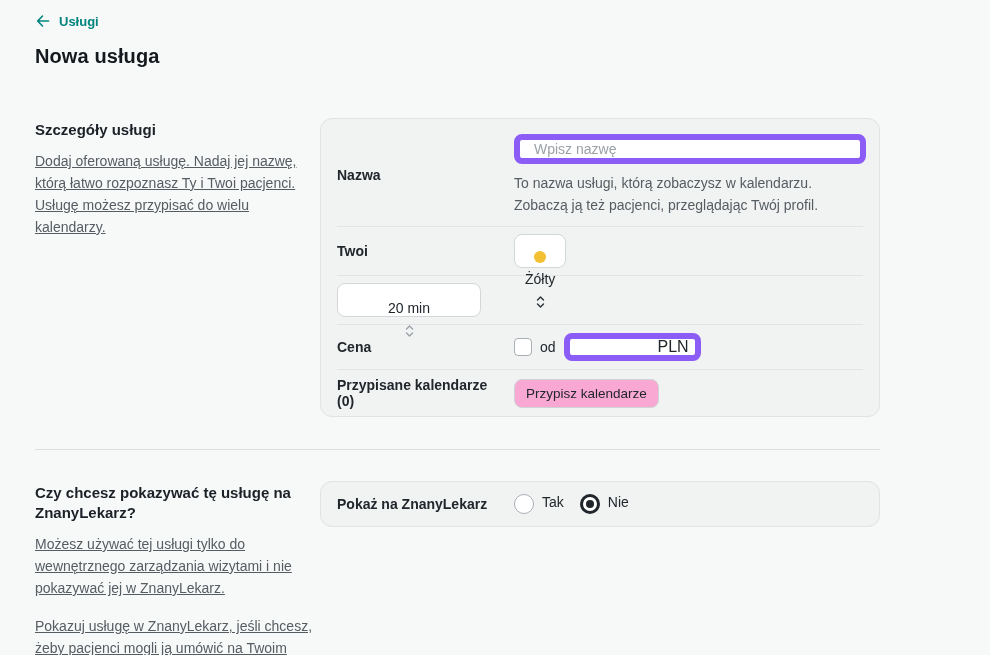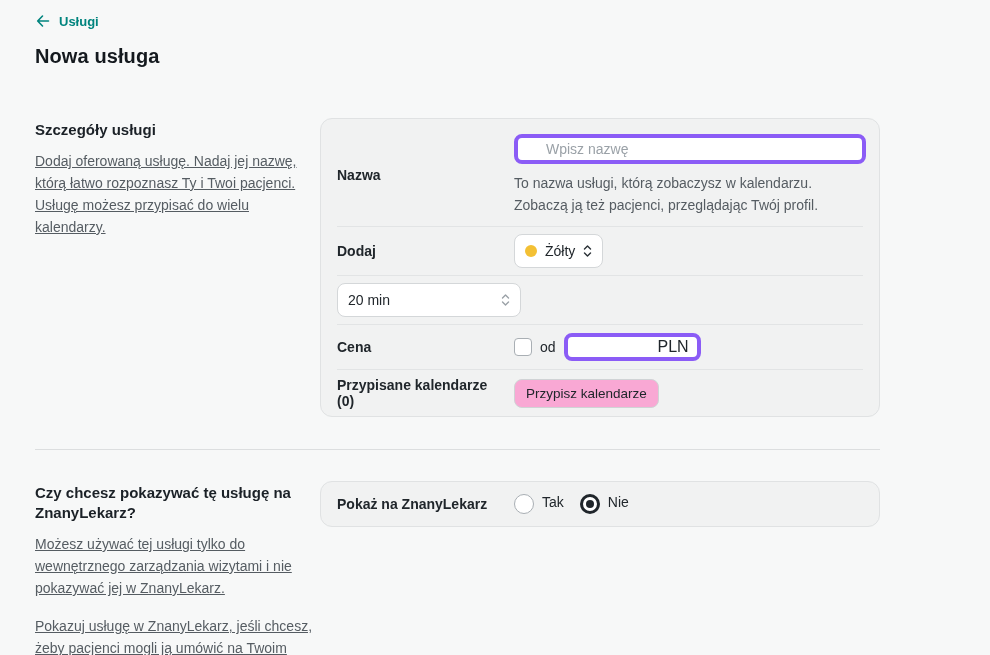--- a/index.html
+++ b/index.html
@@ -29,35 +29,35 @@
 
   
   .panel { width:560px; background:#f1f2f2; border:1px solid #e0e2e3; border-radius:12px; }
   .panel-row { display:flex; align-items:center; min-height:44px; padding:7px 16px; }
   .panel-row.row-name { padding-top:15px; padding-bottom:10px; }
   .row-divider { height:1px; background:#e2e4e5; margin:0 16px; }
   .row-label { width:177px; flex:none; font-size:14px; font-weight:700; color:#20262b; padding-right:10px; }
 
   
   .text-input {
-    width:352px; height:30px; background:#fff; border:4px solid #8b5cf6; border-radius:8px;
-    padding:0 28px; font-size:14px; color:#20262b; outline:none;
+    width:352px; height:30px; background:#fff; border:6px solid #8b5cf6; border-radius:8px;
+    padding:0 14px; font-size:14px; color:#20262b; outline:none;
     font-family:"Liberation Sans", sans-serif;
   }
   .text-input::placeholder { color:#9aa1a7; }
   .helper { margin-top:8px; width:352px; font-size:14px; line-height:22px; color:#555c62; }
 
   .select {
     display:inline-flex; align-items:center; background:#fff; border:1px solid #d4d7d9;
     border-radius:8px; height:28px; padding:16px 10px; font-size:14px; color:#20262b;
-    cursor:pointer; gap:8px;
+    cursor:pointer; gap:8px;flex-direction:column;
   }
   .select .stepper { display:flex; }
   .color-select .stepper { color:#2a3036; }
-  .duration-select { width:184px; justify-content:space-between; }
+  .duration-select { width:144px; justify-content:space-between; }
   .duration-select .stepper { color:#9aa1a7; }
   .dot { width:12px; height:12px; border-radius:50%; background:#f3c034; flex:none; }
 
   .checkbox { width:18px; height:18px; flex:none; background:#fff; border:1.5px solid #a9afb4; border-radius:4px; cursor:pointer; }
   .od-label { margin-left:8px; font-size:14px; color:#20262b; }
   .price-wrap { position:relative; margin-left:8px; }
   .price-input { width:137px; height:28px; padding-right:44px; }
   .currency { position:absolute; right:12px; top:50%; transform:translateY(-50%); font-size:16px; color:#20262b; pointer-events:none; }
 
   .assign-btn {
@@ -106,21 +106,21 @@
       <div class="panel-row row-name">
         <div class="row-label">Nazwa</div>
         <div>
           <input class="text-input" type="text" placeholder="Wpisz nazwę" style="">
           <div class="helper">To nazwa usługi, którą zobaczysz w kalendarzu. Zobaczą ją też pacjenci, przeglądając Twój profil.</div>
         </div>
       </div>
       <div class="row-divider"></div>
 
       <div class="panel-row">
-        <div class="row-label">Dodaj</div>
+        <div class="row-label">Twoi</div>
         <div class="select color-select">
           <span class="dot"></span>
           <span>Żółty</span>
           <span class="stepper">
             <svg width="9" height="14" viewBox="0 0 9 14" fill="none">
               <path d="M1.5 5L4.5 2l3 3M1.5 9l3 3 3-3" stroke="currentColor" stroke-width="1.4" stroke-linecap="round" stroke-linejoin="round"></path>
             </svg>
           </span>
         </div>
       </div>

